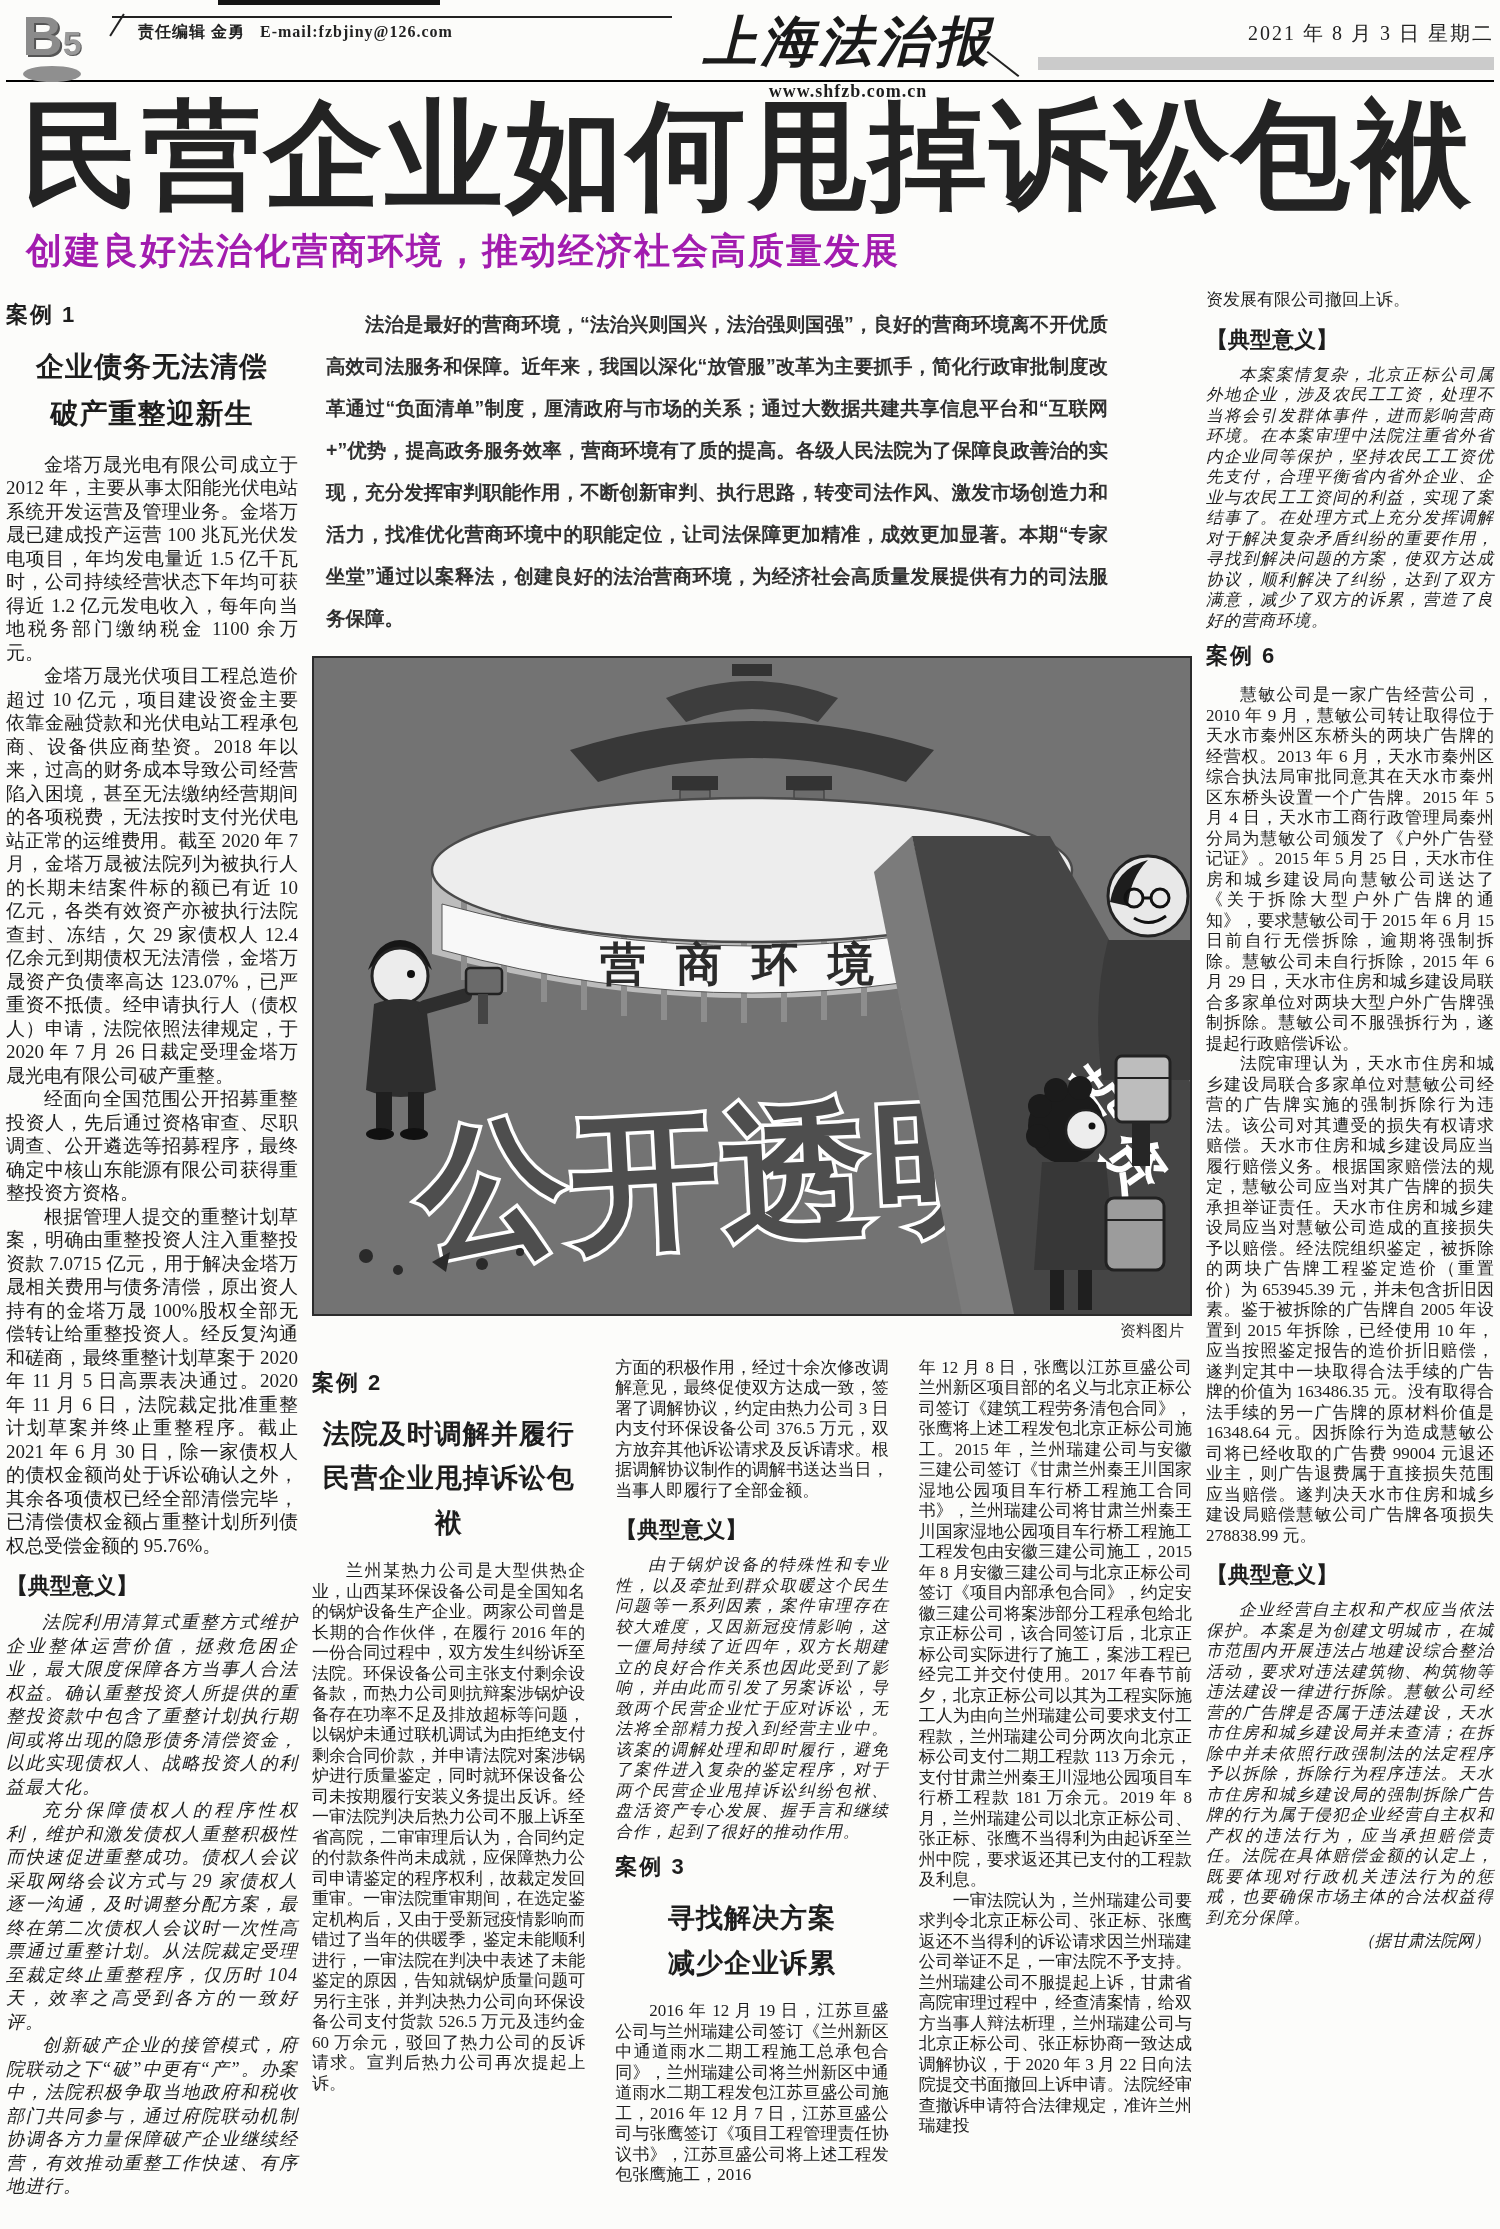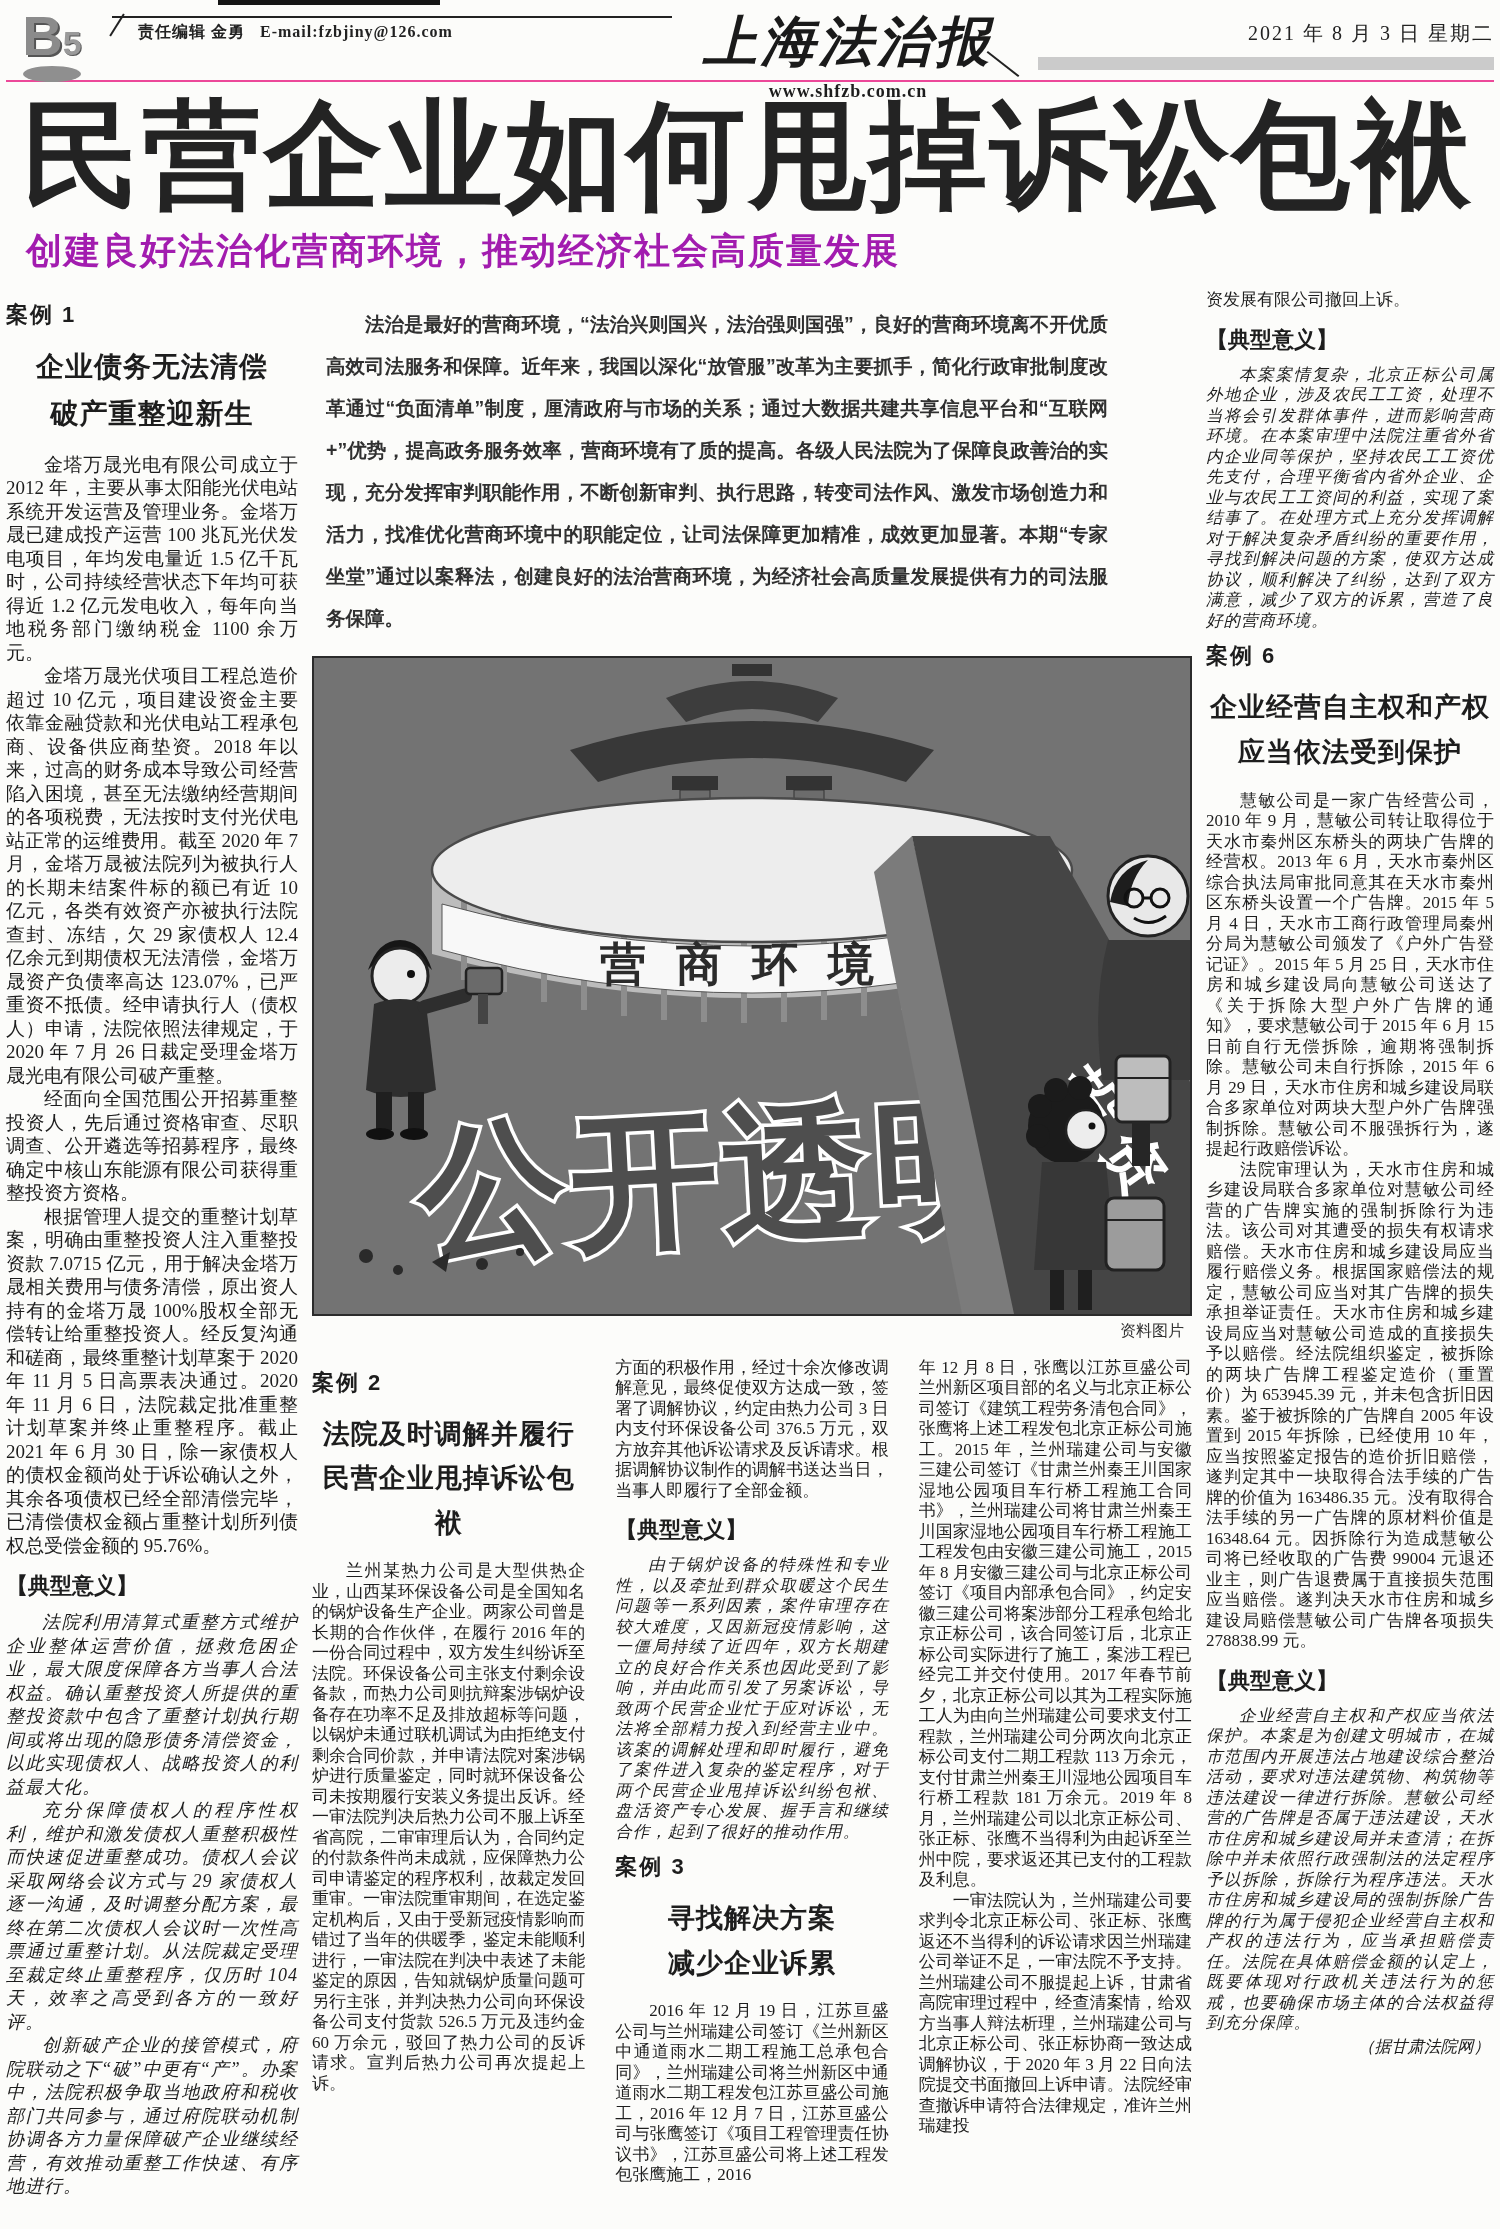--- a/index.html
+++ b/index.html
@@ -3,21 +3,21 @@
 <meta charset="utf-8">
 <style>
   * { margin:0; padding:0; box-sizing:border-box; }
   body { background:#e9e9e6; font-family:"Liberation Serif", serif; }
   .page { position:relative; width:1500px; height:2229px; margin:0 auto; background:#fcfcfa;
           overflow:hidden; padding:4px 6px; color:#1d1d1d; }
   .top-mark { position:absolute; left:218px; top:0; width:222px; height:5px; background:#151515; }
 
   
   header { position:relative; display:flex; justify-content:space-between; align-items:flex-start;
-           height:78px; border-bottom:2px solid #ec4899; }
+           height:78px; border-bottom:2px solid #000000; }
   .hdr-left { display:flex; align-items:flex-start; gap:14px; padding-top:4px; }
   .badge { position:relative; width:92px; text-align:center; }
   .badge .b { font-family:"Liberation Sans", sans-serif; font-weight:bold; font-size:56px;
               color:#8b8b8b; text-shadow:2px 2px 0 #555; line-height:1; }
   .badge .five { font-family:"Liberation Sans", sans-serif; font-weight:bold; font-size:34px;
               color:#9a9a9a; text-shadow:1px 1px 0 #555; }
   .badge .shadow { width:58px; height:16px; margin:2px auto 0; border-radius:50%; background:#8f8f8f; }
   .sec-wrap { padding-top:2px; }
   .section { font-family:"Liberation Sans", sans-serif; font-weight:bold; font-size:40px;
              letter-spacing:8px; color:#111; }
@@ -237,24 +237,20 @@
           <p class="body-p">一审法院认为，兰州瑞建公司要求判令北京正标公司、张正标、张鹰返还不当得利的诉讼请求因兰州瑞建公司举证不足，一审法院不予支持。兰州瑞建公司不服提起上诉，甘肃省高院审理过程中，经查清案情，给双方当事人辩法析理，兰州瑞建公司与北京正标公司、张正标协商一致达成调解协议，于 2020 年 3 月 22 日向法院提交书面撤回上诉申请。法院经审查撤诉申请符合法律规定，准许兰州瑞建投</p>
         </div>
       </div>
     </section>
 
     <aside class="col col-right">
       <p class="body-p noindent">资发展有限公司撤回上诉。</p>
       <div class="sig-label">【典型意义】</div>
       <p class="sig-p">本案案情复杂，北京正标公司属外地企业，涉及农民工工资，处理不当将会引发群体事件，进而影响营商环境。在本案审理中法院注重省外省内企业同等保护，坚持农民工工资优先支付，合理平衡省内省外企业、企业与农民工工资间的利益，实现了案结事了。在处理方式上充分发挥调解对于解决复杂矛盾纠纷的重要作用，寻找到解决问题的方案，使双方达成协议，顺利解决了纠纷，达到了双方满意，减少了双方的诉累，营造了良好的营商环境。</p>
       <div class="case-label">案例 6</div>
-      <h3 class="case-title">
-        <span>企业经营自主权和产权</span>
-        <span>应当依法受到保护</span>
-      </h3>
       <p class="body-p">慧敏公司是一家广告经营公司，2010 年 9 月，慧敏公司转让取得位于天水市秦州区东桥头的两块广告牌的经营权。2013 年 6 月，天水市秦州区综合执法局审批同意其在天水市秦州区东桥头设置一个广告牌。2015 年 5 月 4 日，天水市工商行政管理局秦州分局为慧敏公司颁发了《户外广告登记证》。2015 年 5 月 25 日，天水市住房和城乡建设局向慧敏公司送达了《关于拆除大型户外广告牌的通知》，要求慧敏公司于 2015 年 6 月 15 日前自行无偿拆除，逾期将强制拆除。慧敏公司未自行拆除，2015 年 6 月 29 日，天水市住房和城乡建设局联合多家单位对两块大型户外广告牌强制拆除。慧敏公司不服强拆行为，遂提起行政赔偿诉讼。</p>
       <p class="body-p">法院审理认为，天水市住房和城乡建设局联合多家单位对慧敏公司经营的广告牌实施的强制拆除行为违法。该公司对其遭受的损失有权请求赔偿。天水市住房和城乡建设局应当履行赔偿义务。根据国家赔偿法的规定，慧敏公司应当对其广告牌的损失承担举证责任。天水市住房和城乡建设局应当对慧敏公司造成的直接损失予以赔偿。经法院组织鉴定，被拆除的两块广告牌工程鉴定造价（重置价）为 653945.39 元，并未包含折旧因素。鉴于被拆除的广告牌自 2005 年设置到 2015 年拆除，已经使用 10 年，应当按照鉴定报告的造价折旧赔偿，遂判定其中一块取得合法手续的广告牌的价值为 163486.35 元。没有取得合法手续的另一广告牌的原材料价值是 16348.64 元。因拆除行为造成慧敏公司将已经收取的广告费 99004 元退还业主，则广告退费属于直接损失范围应当赔偿。遂判决天水市住房和城乡建设局赔偿慧敏公司广告牌各项损失 278838.99 元。</p>
       <div class="sig-label">【典型意义】</div>
       <p class="sig-p">企业经营自主权和产权应当依法保护。本案是为创建文明城市，在城市范围内开展违法占地建设综合整治活动，要求对违法建筑物、构筑物等违法建设一律进行拆除。慧敏公司经营的广告牌是否属于违法建设，天水市住房和城乡建设局并未查清；在拆除中并未依照行政强制法的法定程序予以拆除，拆除行为程序违法。天水市住房和城乡建设局的强制拆除广告牌的行为属于侵犯企业经营自主权和产权的违法行为，应当承担赔偿责任。法院在具体赔偿金额的认定上，既要体现对行政机关违法行为的惩戒，也要确保市场主体的合法权益得到充分保障。</p>
       <p class="attribution">（据甘肃法院网）</p>
     </aside>
 
   </div>
 </div>
 

